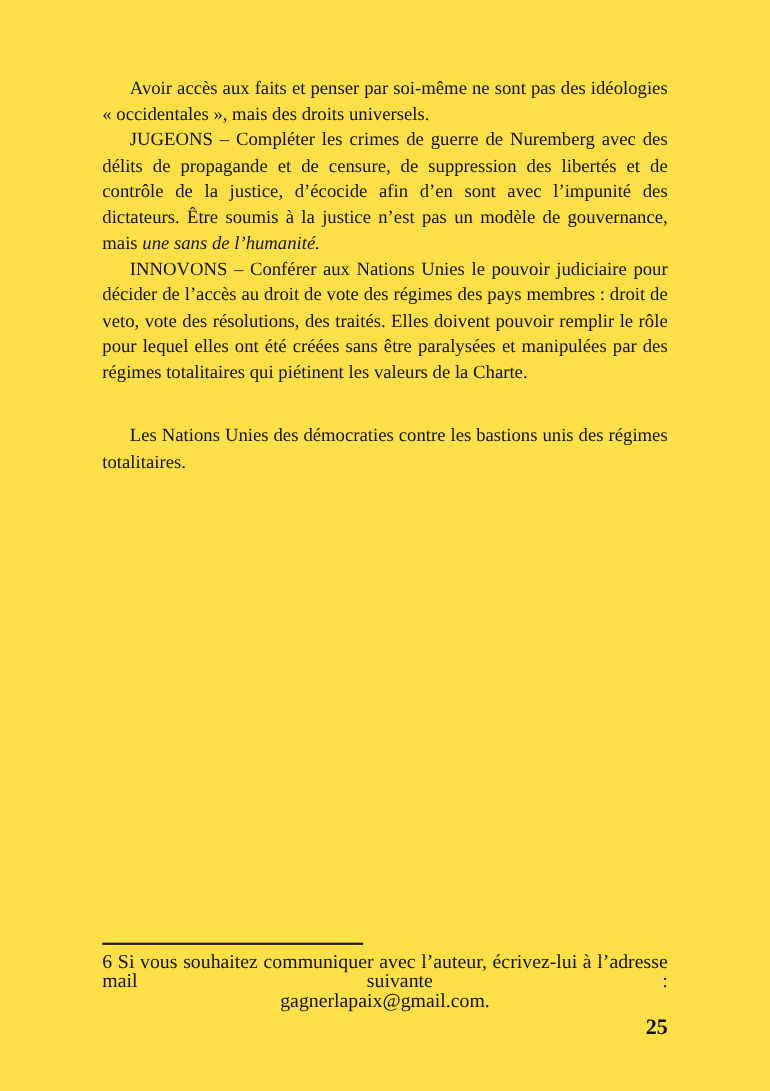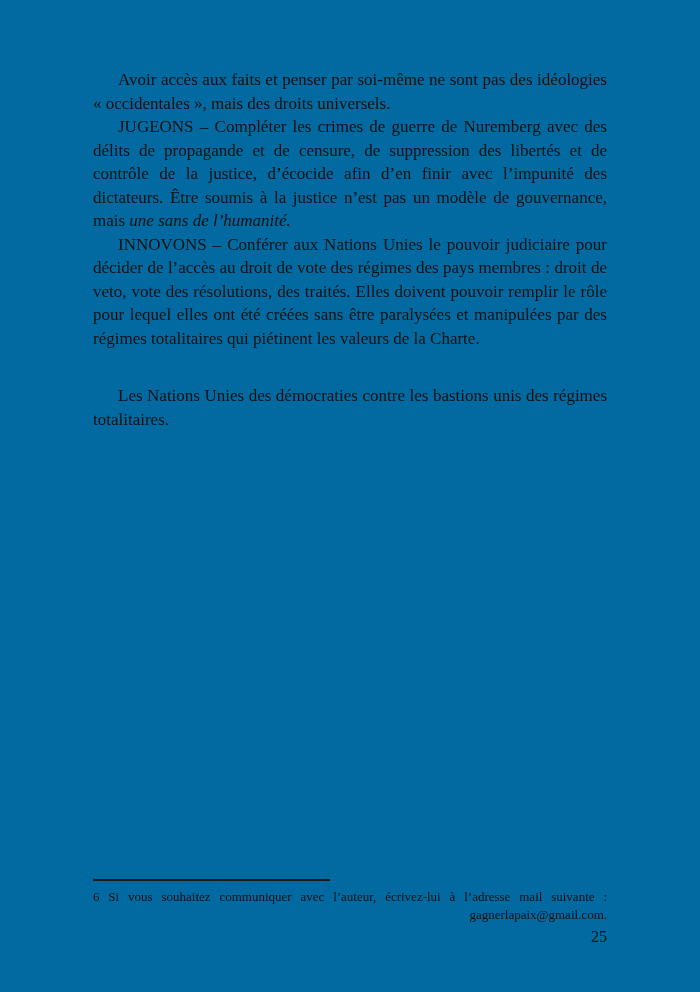--- a/index.html
+++ b/index.html
@@ -5,21 +5,21 @@
   html, body {
     margin: 0;
     padding: 0;
     background: #ffffff;
   }
   .page {
     position: relative;
     width: 700px;
     height: 992px;
     margin: 0 auto;
-    background: #0369a1;
+    background: #fde047;
     box-sizing: border-box;
     padding: 68px 93px 46px 93px;
     display: flex;
     flex-direction: column;
     font-family: "Liberation Serif", "DejaVu Serif", serif;
     color: #111111;
     overflow: hidden;
   }
   .body-text {
     font-size: 17px;
@@ -44,47 +44,48 @@
   .footer-area {
     margin-top: auto;
   }
   .footnote-rule {
     width: 237px;
     border: 0;
     border-top: 2px solid #1a1a1a;
     margin: 0 0 7px 0;
   }
   .footnote {
-    font-size: 13px;
+    font-size: 18px;
     line-height: 17.5px;
   }
   .fn-line1 {
     text-align: justify;
     text-align-last: justify;
   }
   .fn-line2 {
-    text-align: right;
+    text-align: center;
     font-family: Liberation Serif, serif;
   }
   .page-number {
     text-align: right;
-    font-size: 16px;
+    font-size: 20px;
     margin-top: 5px;
+    font-weight: bold;
   }
 </style>
 </head>
 <body>
 
 <div class="page">
 
   <div class="body-text">
 
     <p class="para"><span>Avoir accès aux faits et penser par soi-même ne sont pas des idéologies «&nbsp;occidentales&nbsp;», mais des droits universels.</span></p>
 
-    <p class="para"><span>JUGEONS – Compléter les crimes de guerre de Nuremberg avec des délits de propagande et de censure, de suppression des libertés et de contrôle de la justice, d’écocide afin d’en finir avec l’impunité des dictateurs. Être soumis à la justice n’est pas un modèle de gouvernance, mais </span><span class="italic">une sans de l’humanité.</span></p>
+    <p class="para"><span>JUGEONS – Compléter les crimes de guerre de Nuremberg avec des délits de propagande et de censure, de suppression des libertés et de contrôle de la justice, d’écocide afin d’en sont avec l’impunité des dictateurs. Être soumis à la justice n’est pas un modèle de gouvernance, mais </span><span class="italic">une sans de l’humanité.</span></p>
 
     <p class="para"><span>INNOVONS – Conférer aux Nations Unies le pouvoir judiciaire pour décider de l’accès au droit de vote des régimes des pays membres&nbsp;: droit de veto, vote des résolutions, des traités. Elles doivent pouvoir remplir le rôle pour lequel elles ont été créées sans être paralysées et manipulées par des régimes totalitaires qui piétinent les valeurs de la Charte.</span></p>
 
     <p class="para spaced"><span>Les Nations Unies des démocraties contre les bastions unis des régimes totalitaires.</span></p>
 
 
 
 
   </div>
 

